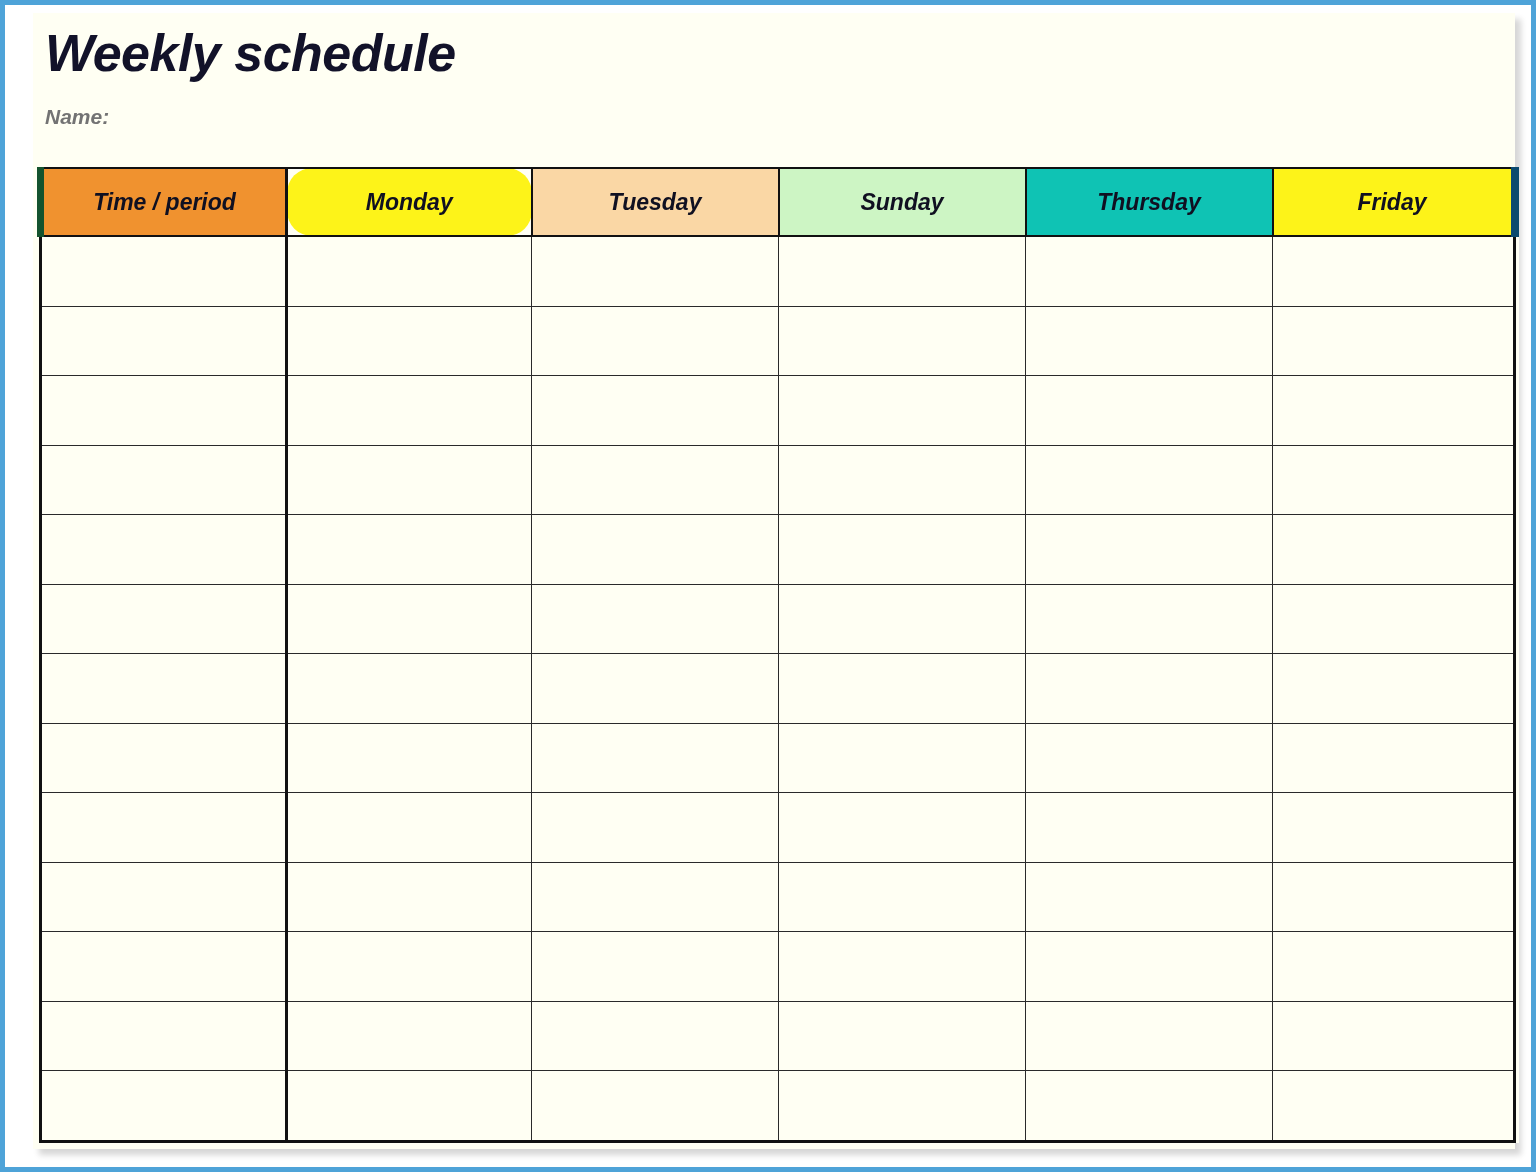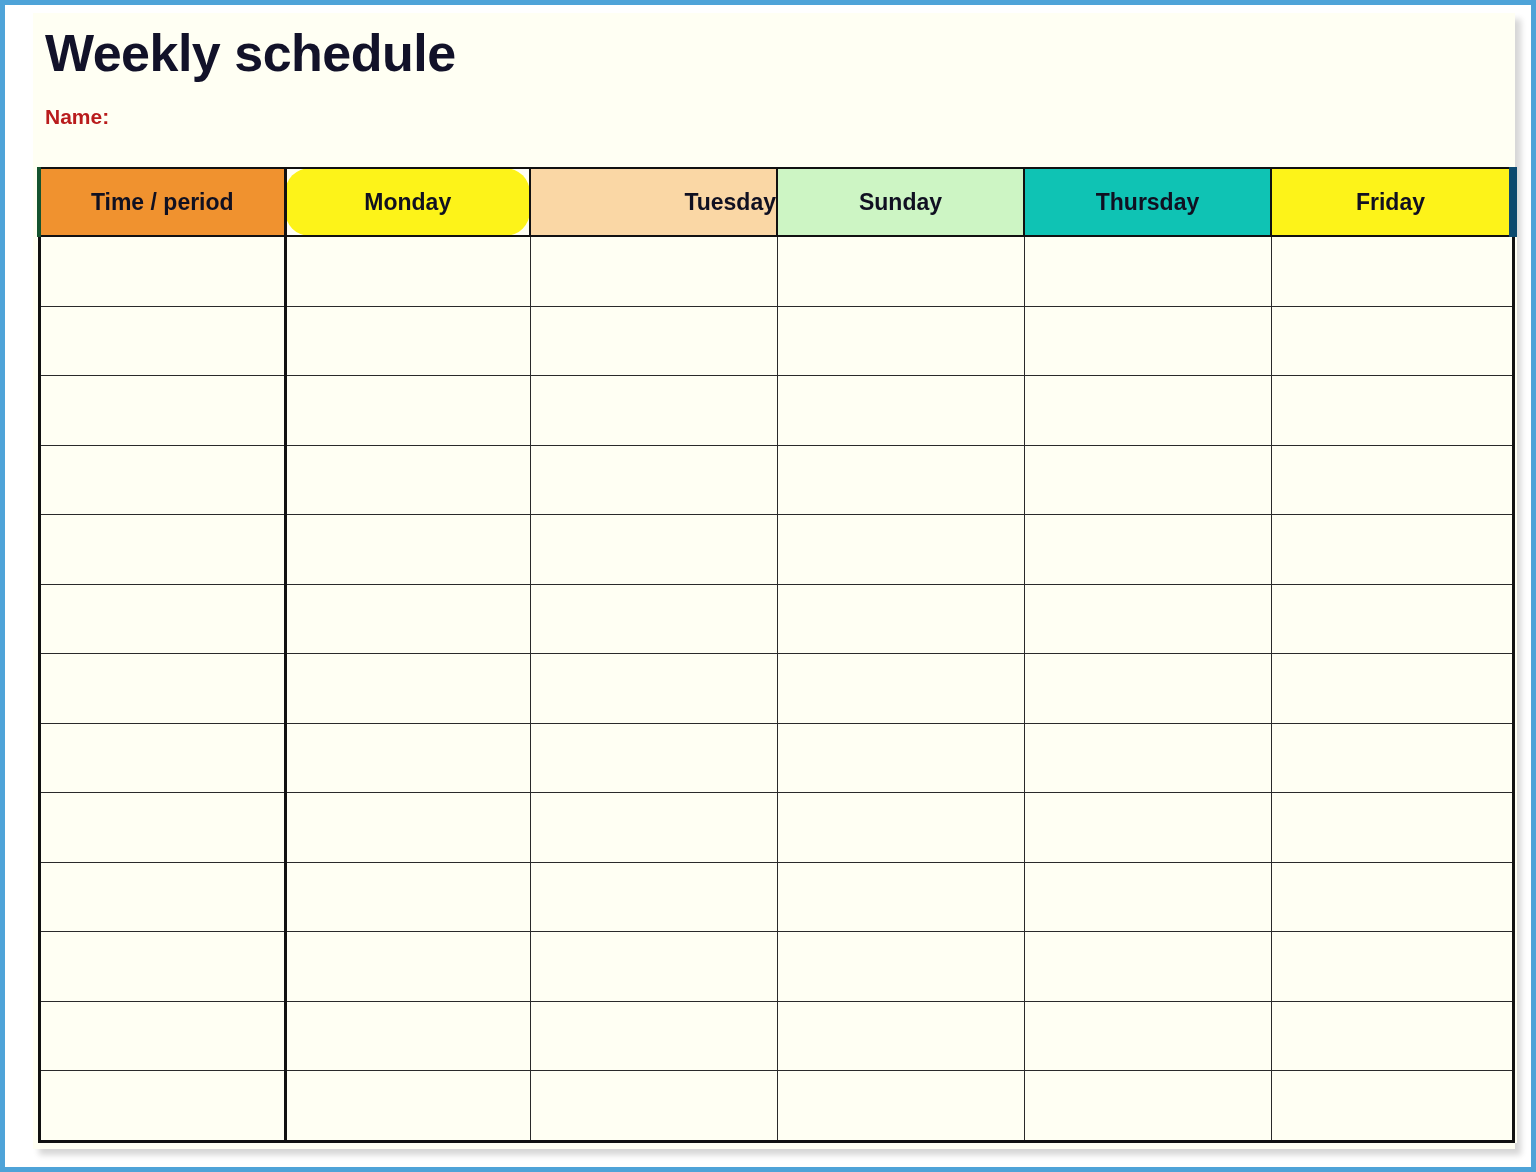--- a/index.html
+++ b/index.html
@@ -15,20 +15,21 @@
   }
   .page-frame {
     position: absolute;
     left: 0;
     top: 0;
     width: 1536px;
     height: 1172px;
     box-sizing: border-box;
     border: 5px solid #4ea3d8;
     background: #ffffff;
+    font-style: italic;
   }
   .sheet {
     position: absolute;
     left: 28px;
     top: 8px;
     width: 1482px;
     height: 1136px;
     background: #fffff3;
     box-sizing: border-box;
     box-shadow: 6px 6px 6px rgba(0,0,0,0.16);
@@ -42,21 +43,21 @@
     color: #121229;
     letter-spacing: -0.5px;
     line-height: 1.1;
   }
   .name-label {
     position: absolute;
     left: 12px;
     top: 92px;
     font-size: 21px;
     font-weight: bold;
-    color: #b91c1c;
+    color: #737373;
   }
   .grid-wrap {
     position: absolute;
     left: 4px;
     top: 154px;
     width: 1474px;
   }
   table.schedule {
     border-collapse: collapse;
     table-layout: fixed;
@@ -96,21 +97,21 @@
     border-left: 3px solid #111111;
     border-right: 3px solid #111111;
   }
   table.schedule tbody tr:last-child td {
     border-bottom: 3px solid #111111;
   }
   table.schedule tbody td.last-col {
     border-right: 3px solid #111111;
   }
   table.schedule thead th.first-col {
-    border-left: 4px solid #14532d;
+    border-left: 7px solid #14532d;
     border-right: 3px solid #111111;
   }
   table.schedule thead th.last-col {
     border-right: 8px solid #0c4a6e;
   }
 </style>
 </head>
 <body>
 
 <div class="page-frame">
@@ -126,21 +127,21 @@
             <col class="c1">
             <col class="c2">
             <col class="c3">
             <col class="c4">
             <col class="c5">
         </colgroup>
         <thead>
           <tr>
             <th class="first-col" style="background: rgb(240, 146, 47);">Time / period</th>
             <th style="background: rgb(253, 243, 25); border-radius: 25px;">Monday</th>
-            <th style="background: rgb(250, 215, 165); text-align: right;">Tuesday</th>
+            <th style="background: rgb(250, 215, 165);">Tuesday</th>
             <th style="background: rgb(205, 245, 196);">Sunday</th>
             <th style="background: rgb(15, 195, 180); margin-top: 23px;">Thursday</th>
             <th class="last-col" style="background: rgb(253, 243, 25);">Friday</th>
           </tr>
         </thead>
         <tbody id="schedule-body">
             <tr>
               <td class="first-col"></td>
               <td></td>
               <td></td>

